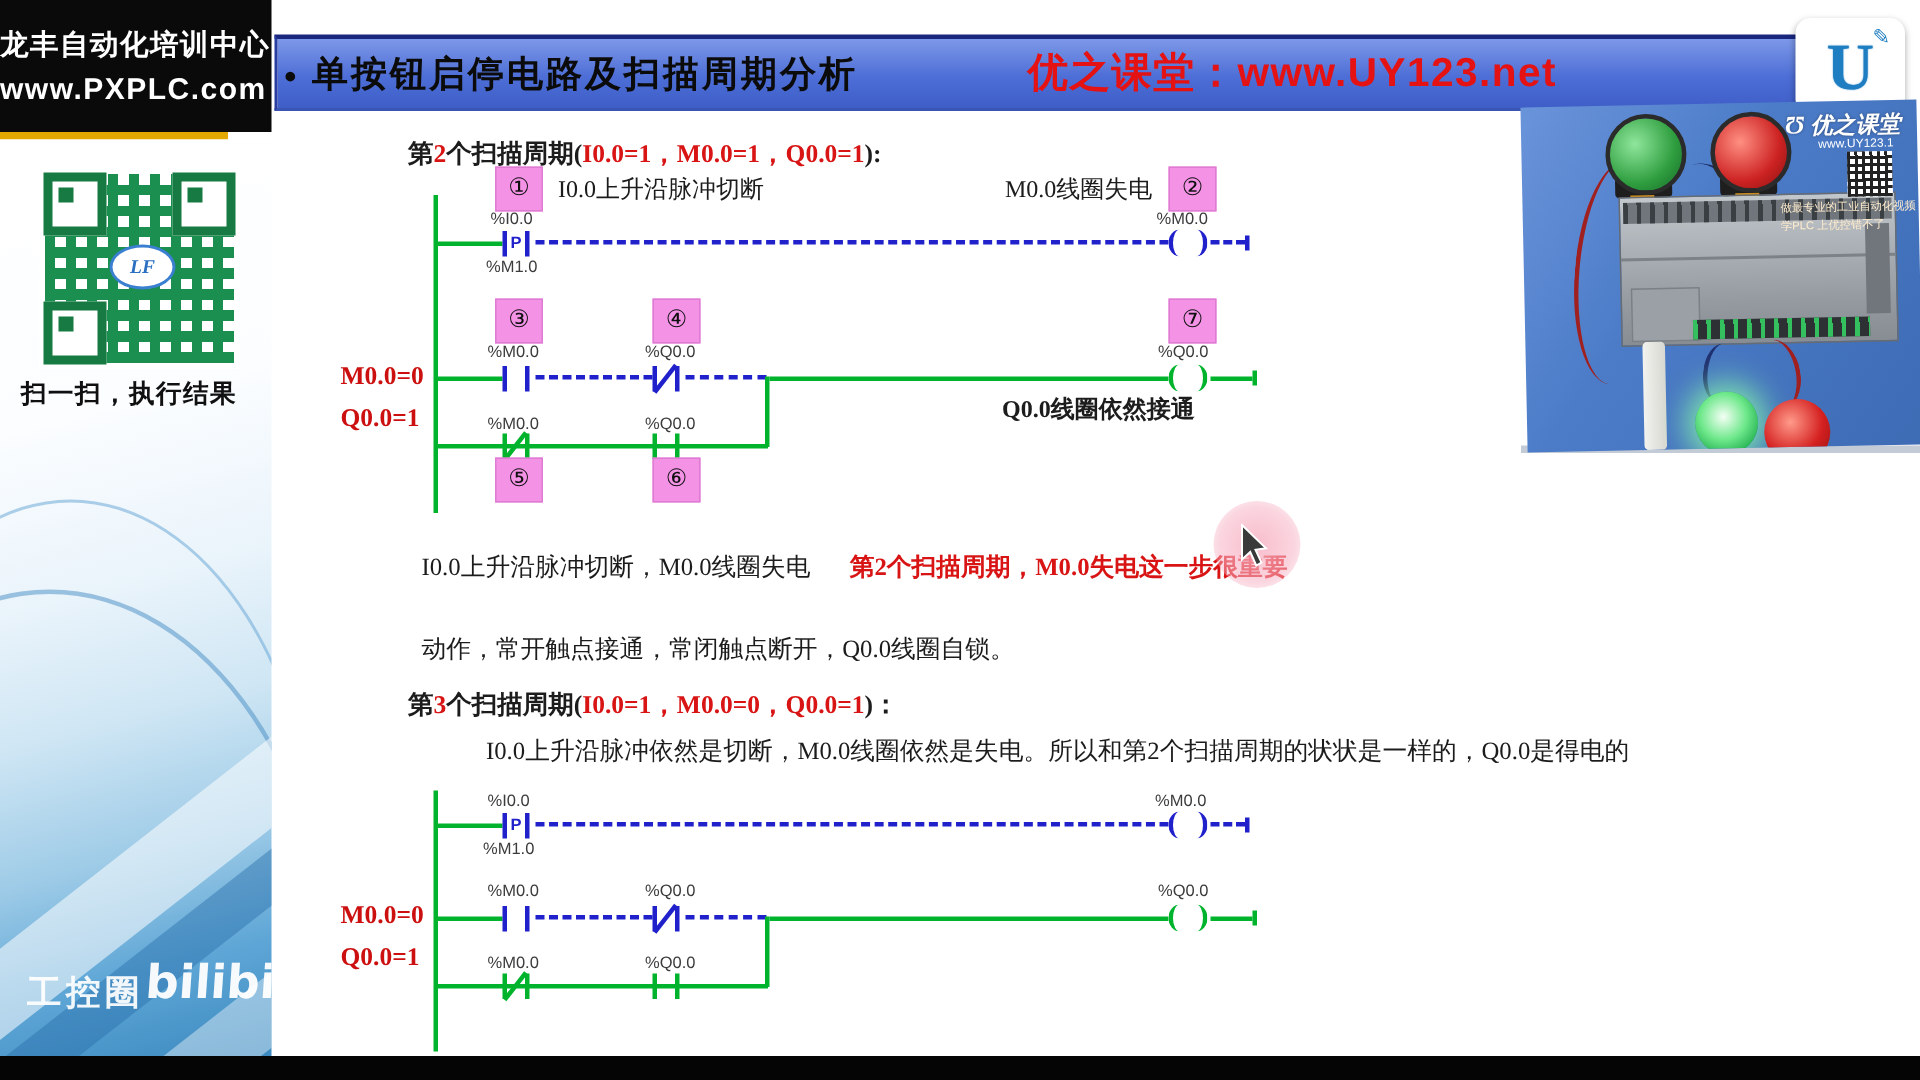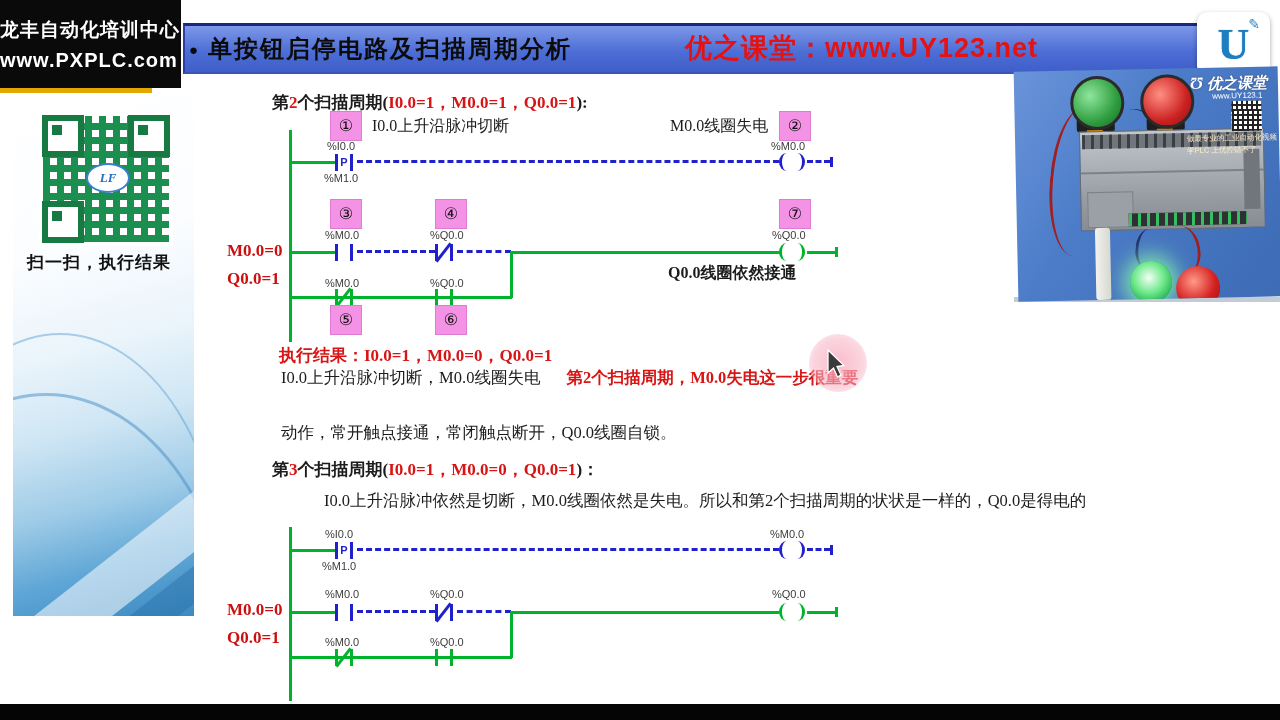--- a/index.html
+++ b/index.html
@@ -18,21 +18,21 @@
             display:flex;align-items:center;}
   .titletext{font-size:24px;font-weight:bold;color:#0b0b0b;margin-left:4px;letter-spacing:2px;}
   .bullet{font-size:15px;margin-right:8px;vertical-align:2px;}
   .download{position:absolute;left:500px;top:4px;font-size:27px;font-weight:bold;color:#e41212;letter-spacing:1px;}
   .logocard{left:1197px;top:12px;width:73px;height:64px;background:#fff;border-radius:10px;
             box-shadow:0 2px 5px rgba(0,0,0,.35);display:flex;align-items:center;justify-content:center;}
   .ulogo{font-size:44px;font-weight:bold;color:#1f7ec2;font-family:"Liberation Serif",serif;
          text-shadow:0 0 1px #1f7ec2;}
   .pencil{position:absolute;right:10px;top:4px;font-size:14px;color:#1f7ec2;}
   
-  .sidebar{left:13px;top:93px;width:181px;height:523px;overflow:hidden;
+  .sidebar{left:0;top:93px;width:181px;height:611px;overflow:hidden;
      background:linear-gradient(165deg,#ffffff 0%,#fbfdff 30%,#eaf4fb 48%,#cfe6f4 62%,#9ecbe7 76%,#5ea6d6 88%,#3c8ac0 100%);}
   .wave1{position:absolute;left:-120px;top:240px;width:330px;height:520px;border:2px solid rgba(110,170,215,.55);
          border-radius:50%;}
   .wave2{position:absolute;left:-160px;top:300px;width:380px;height:560px;border:3px solid rgba(70,140,195,.5);
          border-radius:50%;}
   .streak1{position:absolute;left:-60px;top:460px;width:340px;height:48px;background:rgba(255,255,255,.55);
            transform:rotate(-38deg);}
   .streak2{position:absolute;left:-80px;top:540px;width:360px;height:30px;background:rgba(40,110,170,.45);
            transform:rotate(-38deg);}
   .streak3{position:absolute;left:-40px;top:600px;width:340px;height:40px;background:rgba(255,255,255,.4);
@@ -232,21 +232,20 @@
       <i class="bar r"></i>
       <i class="slash"></i>
     </div>
   <div class="contact cg" style="left:435px;top:289px;">
       <i class="bar l"></i>
       <i class="bar r"></i>
     </div>
   <div class="badge" style="left:330px;top:305px;">⑤</div>
   <div class="badge" style="left:435px;top:305px;">⑥</div>
 
-  <div class="t h red" style="left:279px;top:344px;">执行结果：I0.0=1，M0.0=0，Q0.0=1</div>
   <div class="t body16" style="left:281px;top:367px;"><span>I0.0上升沿脉冲切断，M0.0线圈失电</span><span class="redb" style="margin-left:26px;">第2个扫描周期，M0.0失电这一步很重要</span></div>
   <div class="t body16" style="left:281px;top:422px;">动作，常开触点接通，常闭触点断开，Q0.0线圈自锁。</div>
 
   <div class="t h" style="left:272px;top:458px;"><span>第</span><span class="redb">3</span><span>个扫描周期(</span><span class="redb">I0.0=1，M0.0=0，Q0.0=1</span><span>)：</span></div>
   <div class="t body16" style="left:284px;top:490px;margin-left:40px;">I0.0上升沿脉冲依然是切断，M0.0线圈依然是失电。所以和第2个扫描周期的状状是一样的，Q0.0是得电的</div>
 
   <div class="wv" style="left:289px;top:527px;height:174px;"></div>
 
   <div class="lbl" style="left:325px;top:528px;">%I0.0</div>
   <div class="lbl" style="left:770px;top:528px;">%M0.0</div>

